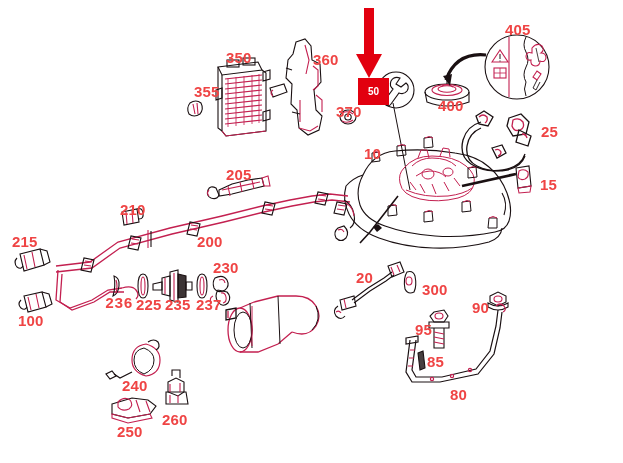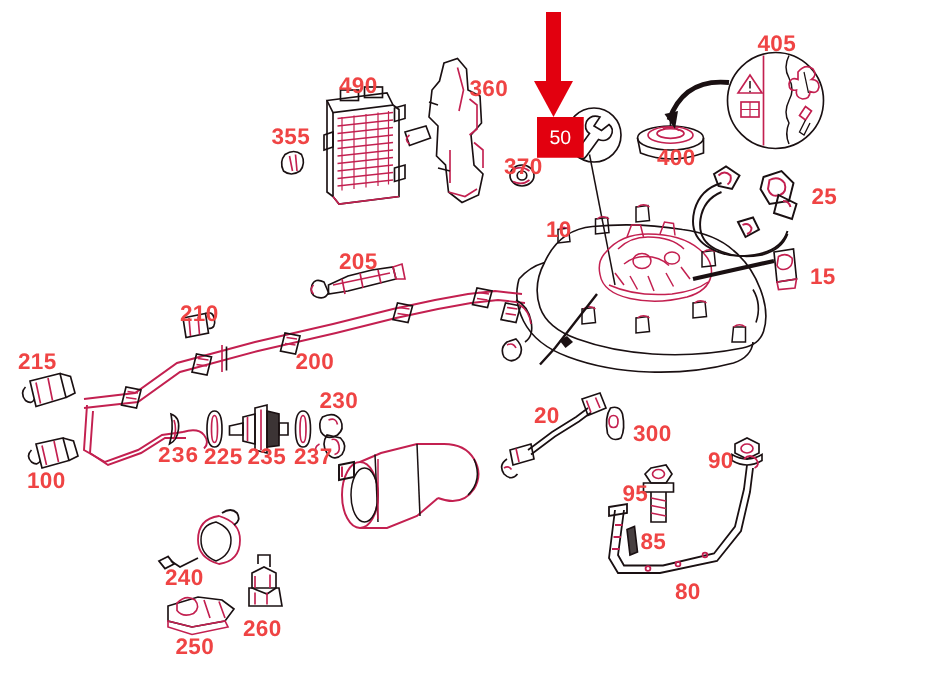--- a/index.html
+++ b/index.html
@@ -26,22 +26,22 @@
   .hl-box{
     position:absolute;
     background:#e2000f;
     border:1px solid #e2000f;
     display:flex;
     align-items:center;
     justify-content:center;
   }
   .hl-box .hl-text{
     font-family:"Liberation Sans", sans-serif;
-    font-size:13px;
-    font-weight:400;
+    font-size:10px;
+    font-weight:700;
     color:#ffffff;
     line-height:1;
   }
 </style>
 </head>
 <body>
 
 <div id="diagram-root">
 
   <svg class="layer" viewBox="0 0 623 463">
@@ -381,23 +381,23 @@
       <rect x="364" y="8" width="10" height="50" fill="#e2000f"></rect>
       <path d="M356 54 L382 54 L369 78 Z" fill="#e2000f"></path>
     </g>
   </svg>
 
   <div class="hl-box" style="left:358px;top:78px;width:29px;height:25px;">
     <span class="hl-text">50</span>
   </div>
 
   <div id="callout-layer">
-      <div class="lbl" style="left: 226px; top: 50px;">490</div>
+      <div class="lbl" style="left: 226px; top: 50px;">350</div>
       <div class="lbl" style="left: 313px; top: 52px;">360</div>
-      <div class="lbl" style="left: 181px; top: 84px; text-align: right;">355</div>
+      <div class="lbl" style="left: 194px; top: 84px; text-align: right;">355</div>
       <div class="lbl" style="left: 336px; top: 104px;">370</div>
       <div class="lbl" style="left: 505px; top: 22px;">405</div>
       <div class="lbl" style="left: 438px; top: 98px;">400</div>
       <div class="lbl" style="left: 541px; top: 124px;">25</div>
       <div class="lbl" style="left: 364px; top: 146px;">10</div>
       <div class="lbl" style="left: 540px; top: 177px;">15</div>
       <div class="lbl" style="left: 226px; top: 167px;">205</div>
       <div class="lbl" style="left: 120px; top: 202px;">210</div>
       <div class="lbl" style="left: 197px; top: 234px;">200</div>
       <div class="lbl" style="left: 12px; top: 234px;">215</div>
@@ -406,18 +406,18 @@
       <div class="lbl" style="left: 105px; top: 297px; font-family: Liberation Mono, monospace;">236</div>
       <div class="lbl" style="left: 136px; top: 297px;">225</div>
       <div class="lbl" style="left: 165px; top: 297px;">235</div>
       <div class="lbl" style="left: 196px; top: 297px;">237</div>
       <div class="lbl" style="left: 356px; top: 270px;">20</div>
       <div class="lbl" style="left: 422px; top: 282px;">300</div>
       <div class="lbl" style="left: 472px; top: 300px;">90</div>
       <div class="lbl" style="left: 415px; top: 322px;">95</div>
       <div class="lbl" style="left: 427px; top: 354px;">85</div>
       <div class="lbl" style="left: 450px; top: 387px;">80</div>
-      <div class="lbl" style="left: 110px; top: 378px;">240</div>
+      <div class="lbl" style="left: 122px; top: 378px;">240</div>
       <div class="lbl" style="left: 162px; top: 412px;">260</div>
       <div class="lbl" style="left: 117px; top: 424px;">250</div>
     </div>
 
 </div>
 
 </body></html>

